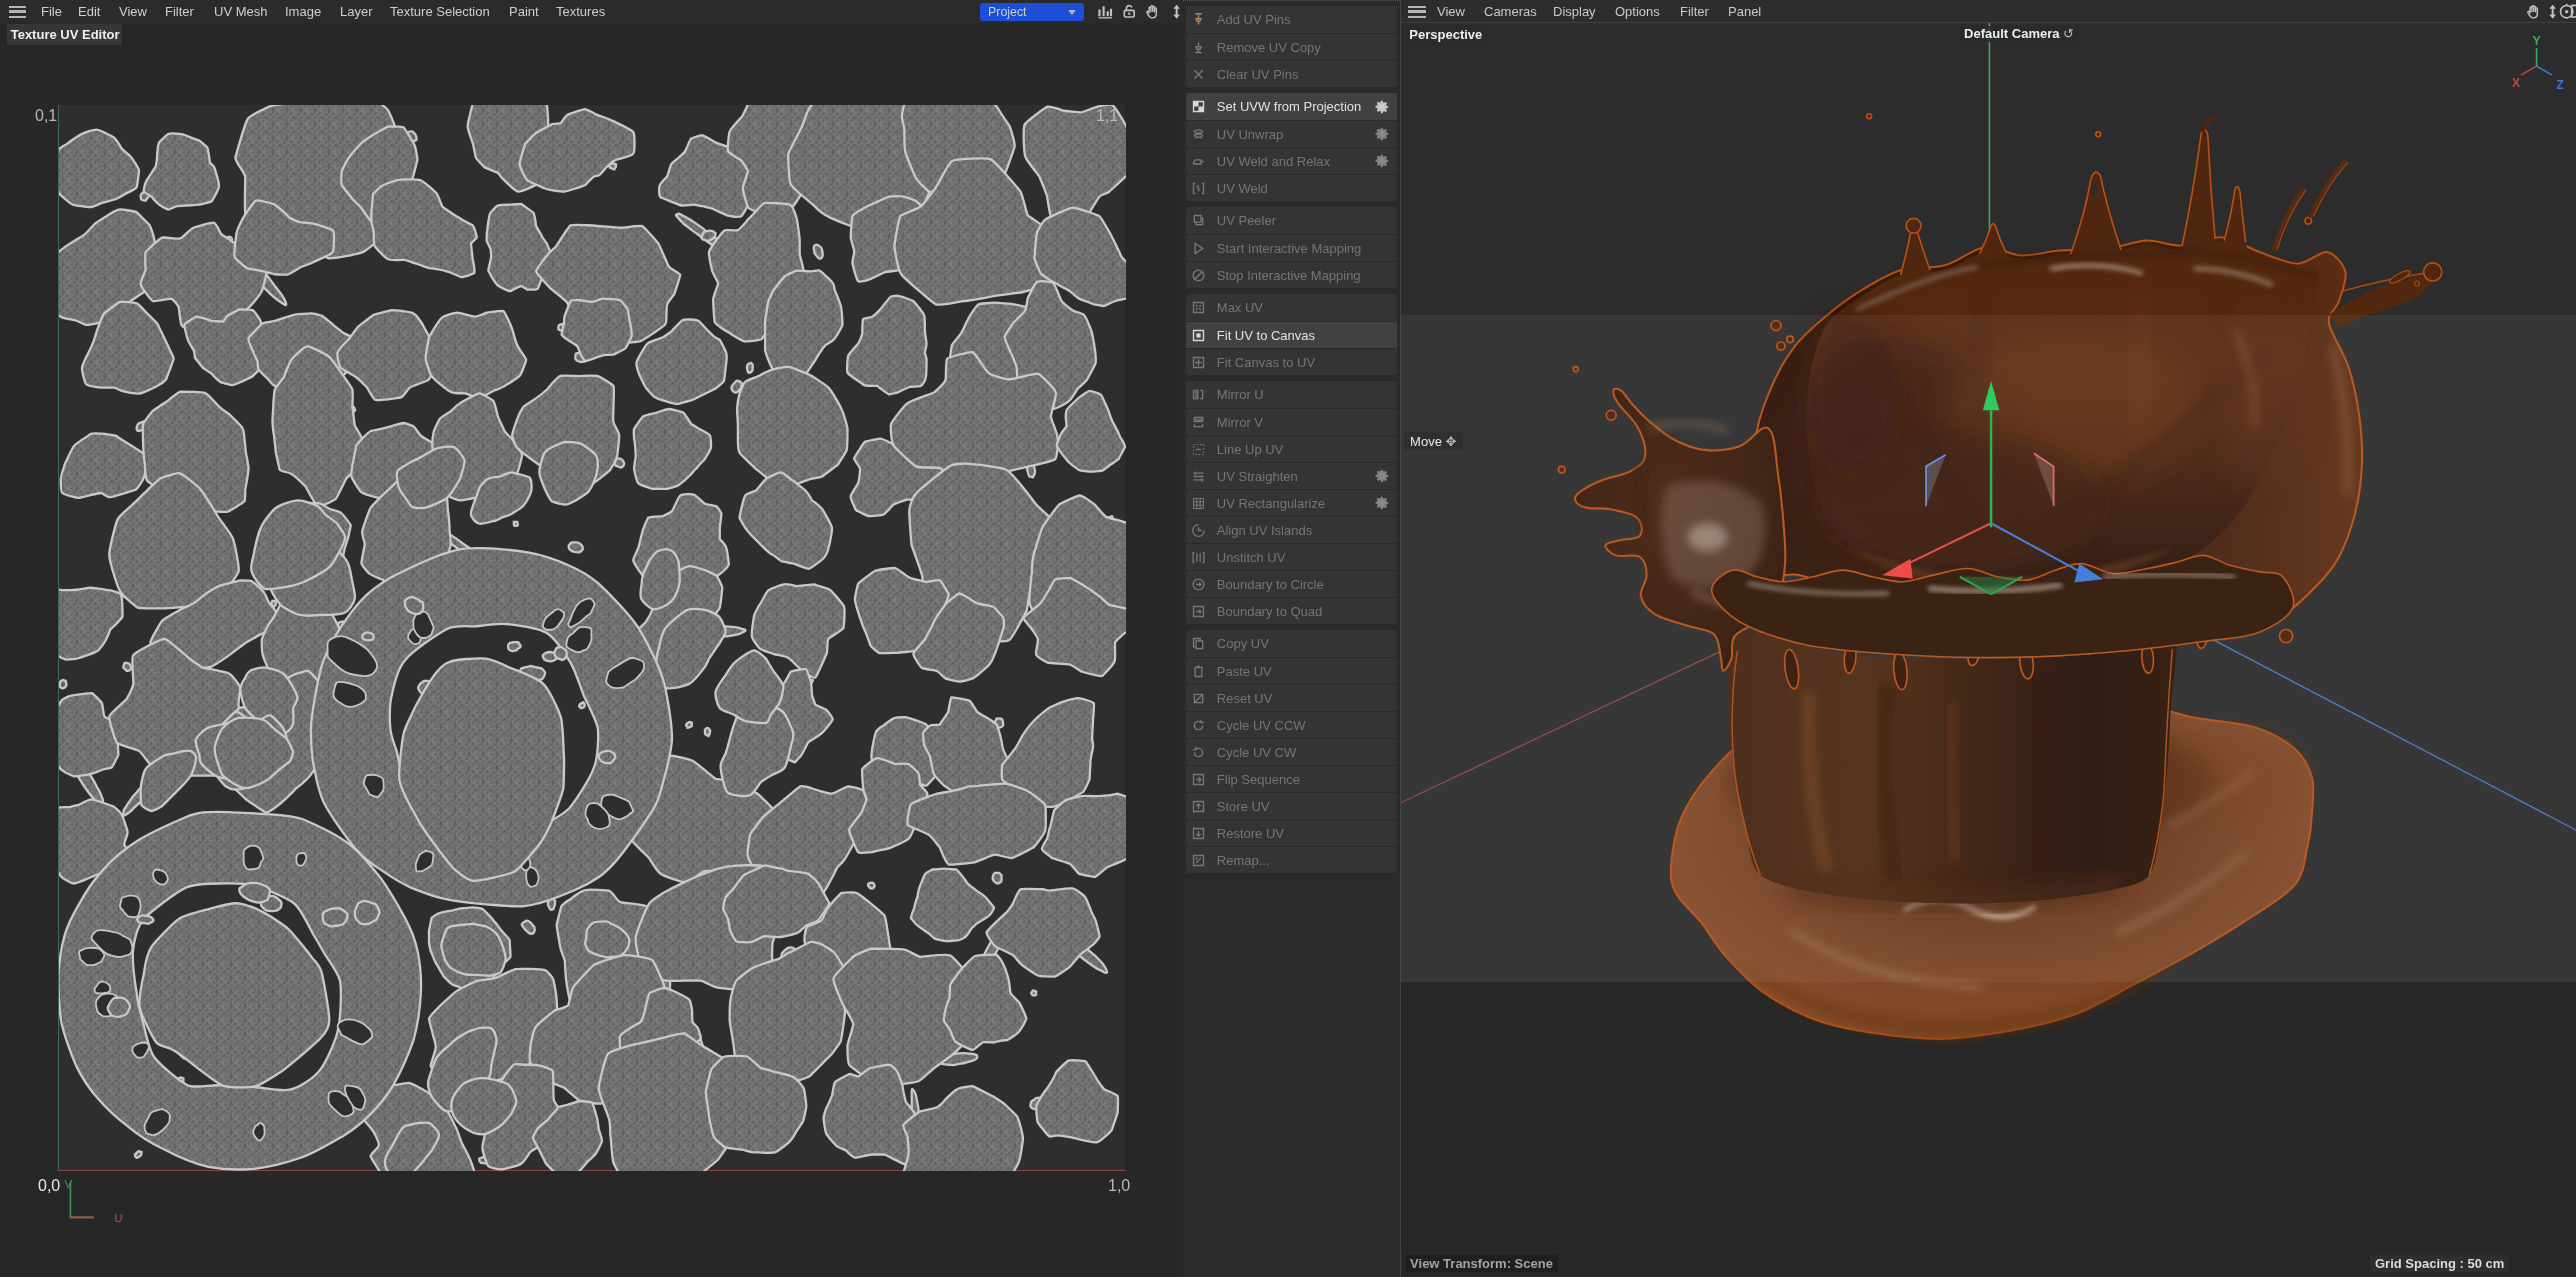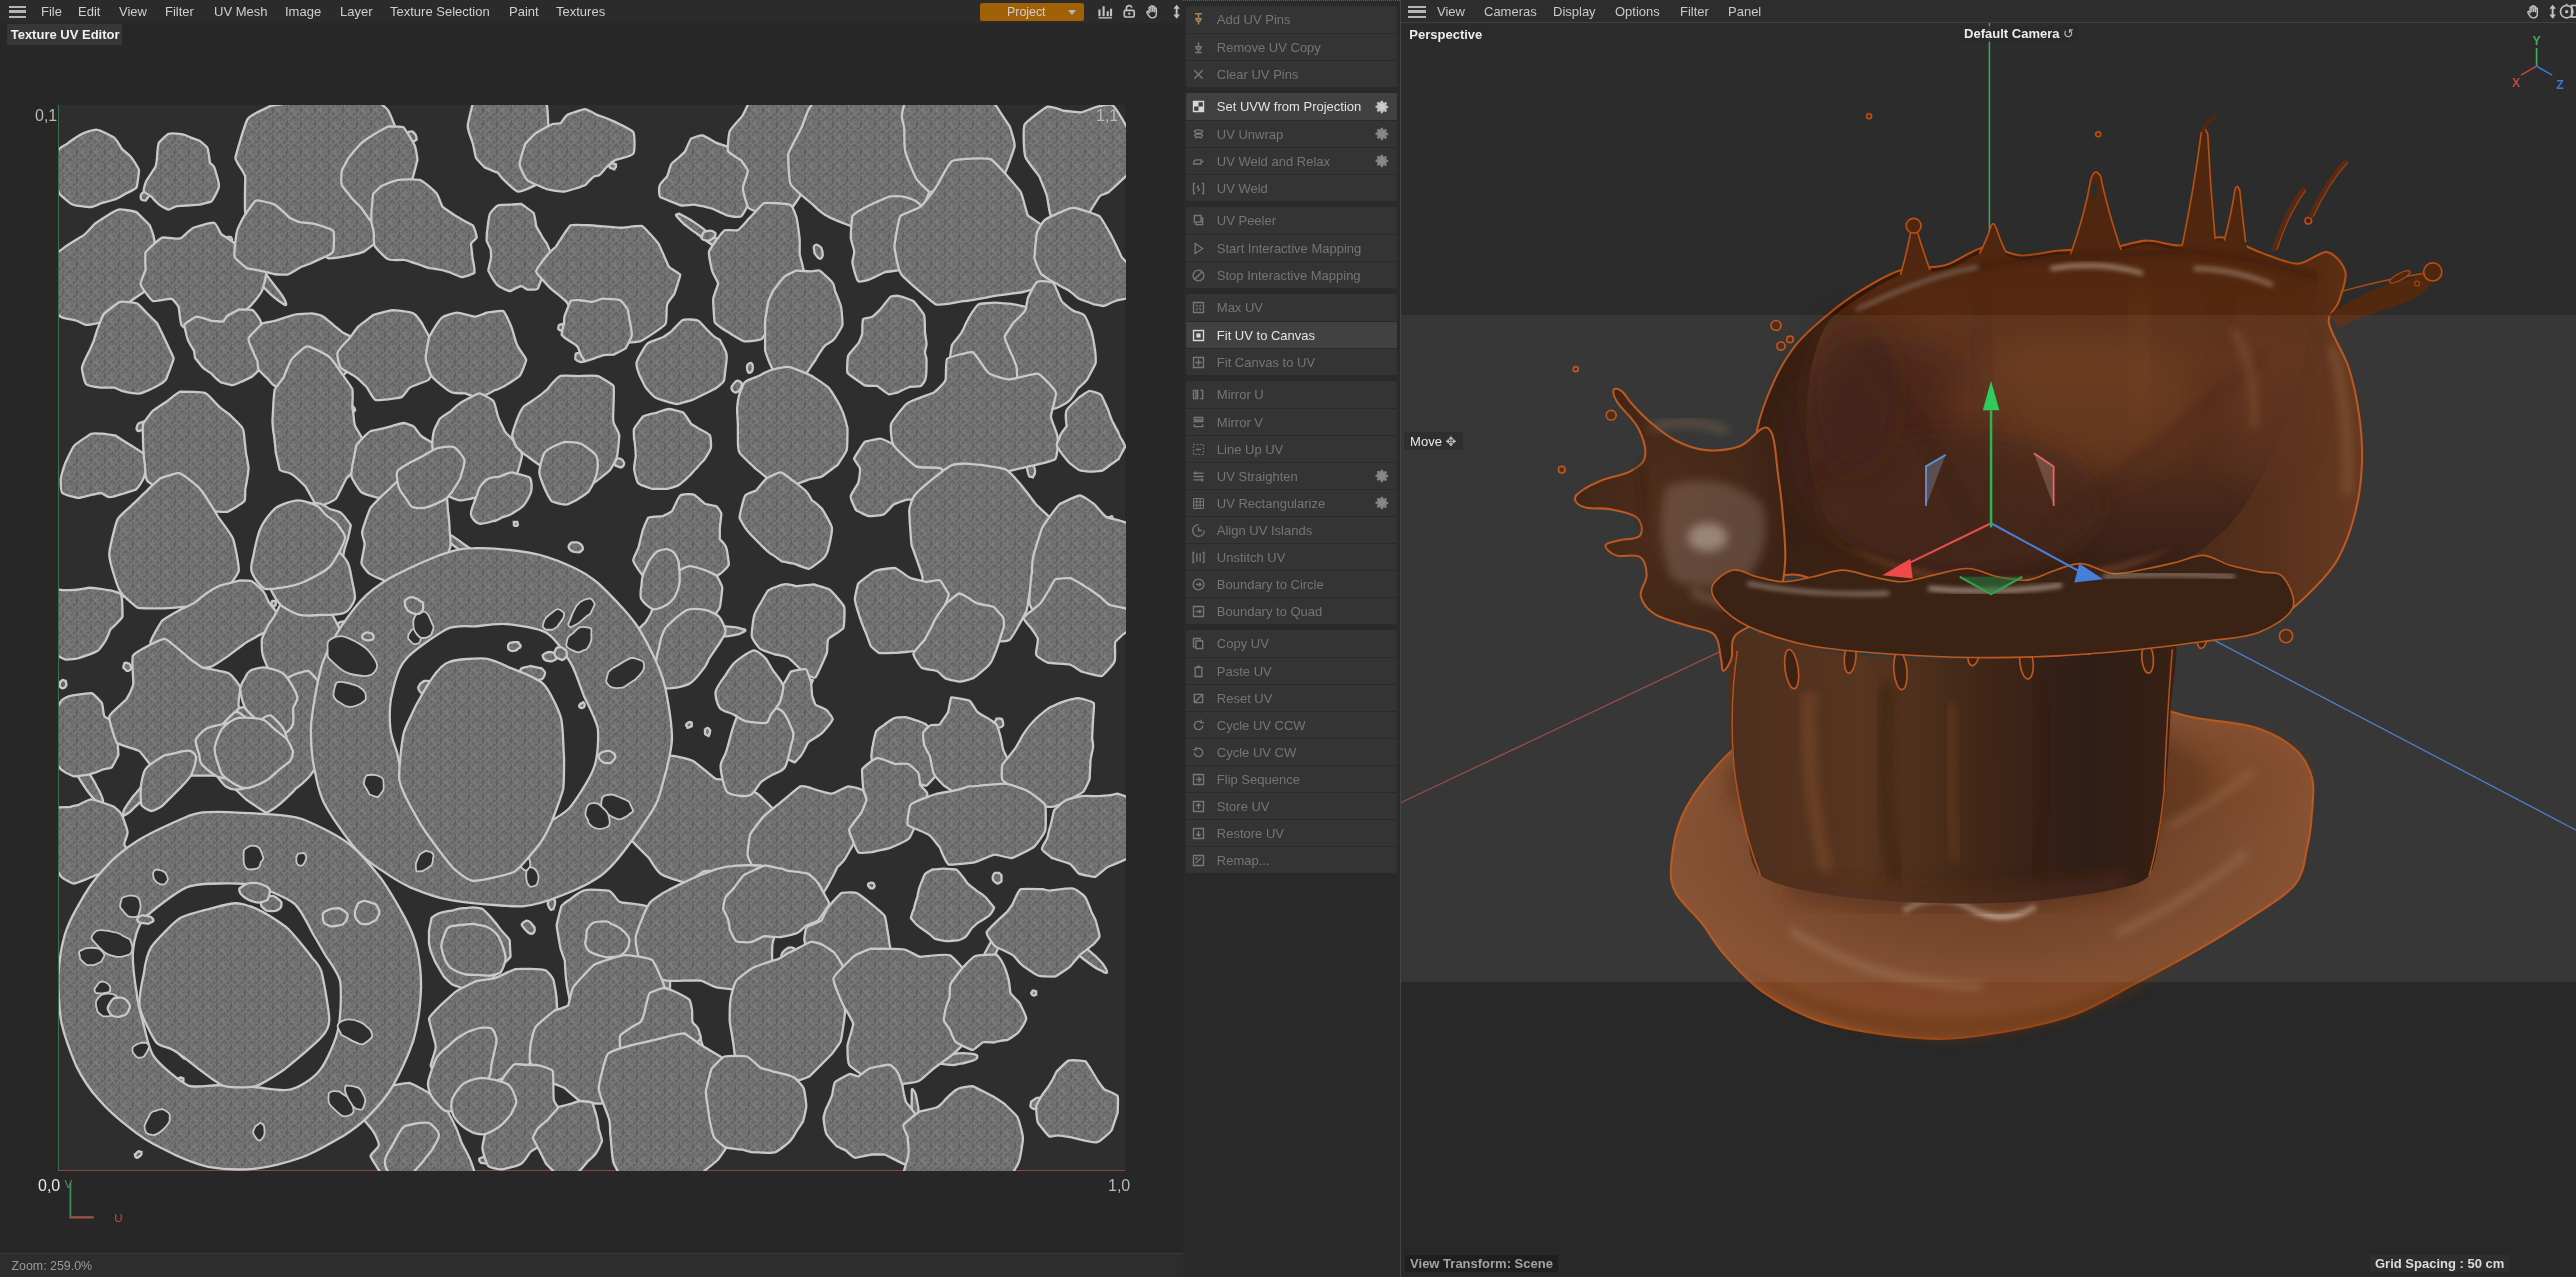--- a/index.html
+++ b/index.html
@@ -38,21 +38,21 @@
       <span class="mi" style="left:41px">File</span>
       <span class="mi" style="left:78px">Edit</span>
       <span class="mi" style="left:119px">View</span>
       <span class="mi" style="left:165px">Filter</span>
       <span class="mi" style="left:214px">UV Mesh</span>
       <span class="mi" style="left:285px">Image</span>
       <span class="mi" style="left:340px">Layer</span>
       <span class="mi" style="left:390px">Texture Selection</span>
       <span class="mi" style="left:509px">Paint</span>
       <span class="mi" style="left:556px">Textures</span>
-      <div style="position:absolute;left:980px;top:2.5px;width:104px;height:18px;background:#a16207;border-radius:2.5px;color:#cfcfcf;font-size:12.4px;line-height:18px;padding-left:27px">Project<span style="position:absolute;right:8.2px;top:7.4px;width:0;height:0;border-left:4.1px solid transparent;border-right:4.1px solid transparent;border-top:5px solid #b5b5b5"></span></div>
+      <div style="position:absolute;left:980px;top:2.5px;width:104px;height:18px;background:#1d4ed8;border-radius:2.5px;color:#cfcfcf;font-size:12.4px;line-height:18px;padding-left:8px">Project<span style="position:absolute;right:8.2px;top:7.4px;width:0;height:0;border-left:4.1px solid transparent;border-right:4.1px solid transparent;border-top:5px solid #b5b5b5"></span></div>
       <svg class="abs" style="left:1097px;top:3.3px" width="16.5" height="16.5" viewBox="0 0 20 20">
         <path d="M3 16V8M8 16V4M13 16v-6M17 16V7" stroke="#c2c2c2" stroke-width="2.6" fill="none"></path>
         <path d="M2 18h16" stroke="#c2c2c2" stroke-width="1.6"></path>
       </svg>
       <svg class="abs" style="left:1121px;top:3.3px" width="16.5" height="16.5" viewBox="0 0 20 20">
         <rect x="4" y="9" width="12" height="8" rx="1.5" fill="none" stroke="#c2c2c2" stroke-width="2"></rect>
         <path d="M6.5 9V6.5a3.5 3.5 0 0 1 6.8-1" stroke="#c2c2c2" stroke-width="2" fill="none"></path>
         <circle cx="10" cy="13" r="1.4" fill="#c2c2c2"></circle>
       </svg>
       <svg class="abs" style="left:1144px;top:2.5px" width="17.3" height="17.3" viewBox="0 0 21 21">
@@ -364,21 +364,20 @@
     <span class="clab" style="left:35px;top:107px">0,1</span>
     <span class="clab" style="left:1096px;top:107px">1,1</span>
     <span class="clab" style="left:38px;top:1177px;color:#e8e8e8">0,0</span>
     <span class="clab" style="left:1108px;top:1177px">1,0</span>
     <svg class="abs" style="left:58px;top:1176px" width="91" height="58" viewBox="0 0 110 70">
       <path d="M15 8v42h28" fill="none" stroke="#3f8a4f" stroke-width="2.2"></path>
       <path d="M15 50h28" stroke="#b84848" stroke-width="2.2"></path>
       <text x="8" y="14" fill="#4a9a58" font-size="14" font-family="Liberation Sans">V</text>
       <text x="68" y="56" fill="#c04848" font-size="14" font-family="Liberation Sans">U</text>
     </svg>
-    <div id="lstatus">Zoom: 259.0%</div>
   </div>
 <div id="panel">
     <div id="panelin">
       <div class="grp">
         <div class="row">
           <span class="ric"><svg width="15" height="15" viewBox="0 0 18 18">
               <path d="M5 2h8M9 2v6M6 8h6l-1.5 3h-3zM9 11v4" stroke="#a98458" fill="none" stroke-width="1.8"></path>
             </svg></span>
           <span class="rlb">Add UV Pins</span>
           <span class="rgr"></span>

